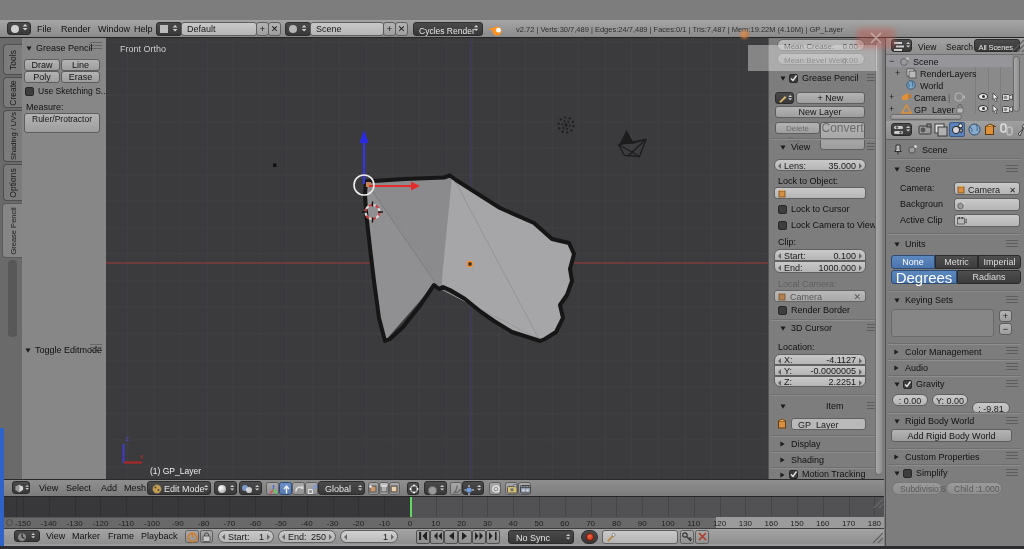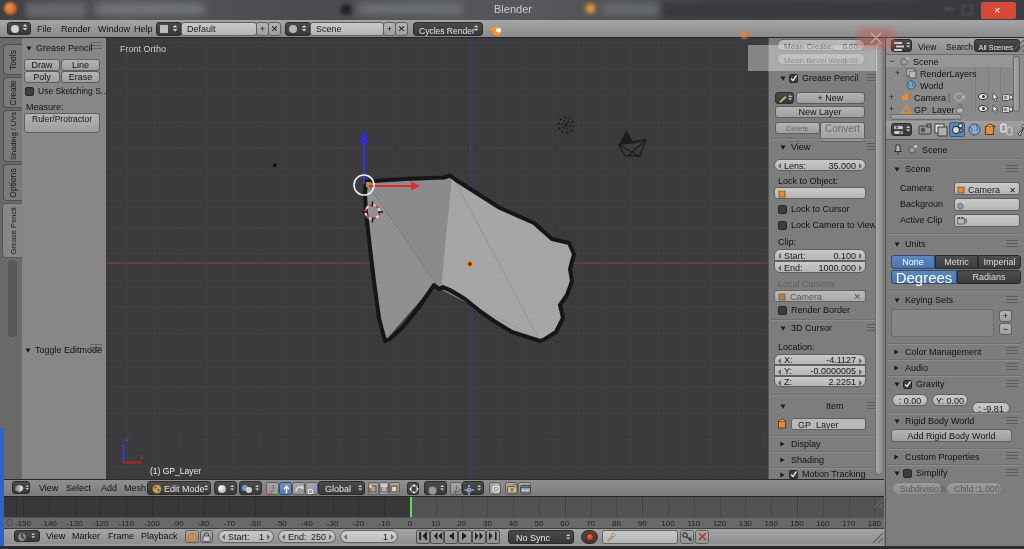--- a/index.html
+++ b/index.html
@@ -35,37 +35,20 @@
 .oleye:after{content:"";position:absolute;left:2.5px;top:1px;width:3px;height:3px;border-radius:50%;background:#333;}
 .ptab{position:absolute;width:15px;height:15px;}
 .hbtn{position:absolute;top:1.5px;height:13px;border-radius:2.5px;background:linear-gradient(#a8a8a8,#929292);border:1px solid #5e5e5e;box-sizing:border-box;}
 .tlnum{position:absolute;top:0.5px;width:30px;margin-left:-15px;text-align:center;color:#202020;font-size:8px;}
 .pbtn{position:absolute;top:2.5px;width:12px;height:12px;border-radius:2px;background:linear-gradient(#a2a2a2,#8e8e8e);border:1px solid #4e4e4e;box-sizing:border-box;color:#222;font-size:7px;text-align:center;line-height:10px;}
 </style>
 </head>
 <body>
 <div id="scene">
 
-<div class="abs" id="titlebar" style="left:0;top:0;width:1024px;height:20px;background:#46474a;overflow:hidden;">
-  <div class="abs" style="left:0;top:0;width:1024px;height:20px;background:linear-gradient(90deg,#3f4043 0%,#4a4b4e 8%,#55565a 12%,#4a4b4e 30%,#515256 40%,#57585c 52%,#4d4e51 62%,#47484b 75%,#525356 84%,#3c3d40 92%,#3c3d40 100%);"></div>
-  <div class="abs" style="left:4px;top:2px;width:13px;height:13px;border-radius:7px;background:radial-gradient(circle at 40% 40%,#f09a4a,#a83c20);filter:blur(1px);"></div>
-  <div class="abs" style="left:26px;top:2px;width:60px;height:16px;background:#64666a;filter:blur(3px);"></div>
-  <div class="abs" style="left:95px;top:4px;width:110px;height:10px;background:#777a7e;filter:blur(4px);border-radius:4px;"></div>
-  <div class="abs" style="left:340px;top:4px;width:12px;height:11px;background:#222;filter:blur(2px);border-radius:6px;"></div>
-  <div class="abs" style="left:358px;top:4px;width:105px;height:10px;background:#73767a;filter:blur(4px);border-radius:4px;"></div>
-  <div class="abs" style="left:585px;top:3px;width:11px;height:11px;background:radial-gradient(circle,#e8b24a,#b06a28);filter:blur(2px);border-radius:6px;"></div>
-  <div class="abs" style="left:602px;top:4px;width:100px;height:10px;background:#6d7074;filter:blur(4px);border-radius:4px;"></div>
-  <div class="abs" style="left:660px;top:0;width:320px;height:20px;background:#393a3d;filter:blur(3px);"></div>
-  <div class="abs" style="left:494px;top:3px;color:#c9cacc;font-size:11px;">Blender</div>
-  <div class="abs" style="left:944px;top:8px;width:10px;height:2px;background:#777;opacity:0.5;filter:blur(1px);"></div>
-  <div class="abs" style="left:962px;top:5px;width:9px;height:8px;border:1px solid #777;opacity:0.5;filter:blur(1px);"></div>
-  <div class="abs" style="left:981px;top:2px;width:35px;height:17px;background:#d64937;border-radius:2px;">
-     <div class="abs" style="left:13px;top:4px;width:9px;height:9px;color:#fff;font-size:11px;line-height:9px;">×</div>
-  </div>
-</div>
 
 <div class="abs" id="infobar" style="left:0;top:20px;width:1024px;height:18px;background:linear-gradient(#a5a5a5,#8b8b8b);border-bottom:1px solid #262626;box-sizing:border-box;">
   <div class="dd" style="left:7px;top:2px;width:24px;height:13px;"></div>
   <div class="abs" style="left:11px;top:5px;width:8px;height:8px;border-radius:4px;background:#cfcfcf;"></div>
   <div class="updn" style="left:22px;top:4px;transform:scale(0.8);"></div>
   <div class="lbl" style="left:37px;top:4px;">File</div>
   <div class="lbl" style="left:61px;top:4px;">Render</div>
   <div class="lbl" style="left:98px;top:4px;">Window</div>
   <div class="lbl" style="left:134px;top:4px;">Help</div>
 
@@ -90,20 +73,21 @@
   <div class="dd" style="left:413px;top:2px;width:70px;height:14px;">
         <span style="position:absolute;left:5px;top:2.5px;font-size:8.5px;">Cycles Render</span>
       </div>
   <div class="updn" style="left:473px;top:5px;transform:scale(0.75);"></div>
 
   <div class="abs" style="left:488px;top:3px;width:15px;height:11px;"><svg width="15" height="11">
           <circle cx="9" cy="5" r="4.5" fill="#ff9321"></circle>
           <circle cx="10.5" cy="4.2" r="2.4" fill="#fff"></circle>
           <path d="M0 3 L8 1 L6 5 Z" fill="#ff9321"></path>
         </svg></div>
+  <div class="lbl" style="left:516px;top:5px;color:#2e2e2e;font-size:7.5px;">v2.72 | Verts:30/7,489 | Edges:24/7,489 | Faces:0/1 | Tris:7,487 | Mem:19.22M (4.10M) | GP_Layer</div>
 </div>
 
 <div class="abs" id="viewport" style="left:106px;top:38px;width:662px;height:441px;background:#3b3b3d;overflow:hidden;">
   <div class="abs" style="left:0;top:0;width:662px;height:441px;background-image:repeating-linear-gradient(90deg,#434347 0,#434347 1px,transparent 1px,transparent 26.55px),repeating-linear-gradient(180deg,#434347 0,#434347 1px,transparent 1px,transparent 26.55px);background-position:20.8px 3.4px;opacity:0.7;"></div>
 
   <div class="abs" style="left:0;top:224px;width:662px;height:1.5px;background:#6e3a3a;"></div>
   <div class="abs" style="left:363.5px;top:0;width:1.5px;height:441px;background:#3d3d68;"></div>
   <svg class="abs" style="left:0;top:0;" width="662" height="441" viewBox="106 37 662 441">
 
     <g stroke-linejoin="round" stroke-linecap="round">
@@ -216,21 +200,21 @@
   <div class="dd" style="left:6px;top:54px;width:19px;height:12px;">
         <svg width="10" height="9" style="position:absolute;left:2px;top:1px;">
           <path d="M1 8 L7 2 L8.5 3.5 L2.5 9" fill="#d8b46a"></path>
           <path d="M1 8 L1.5 9.5 L3 9" fill="#333"></path>
         </svg>
       </div>
   <div class="updn" style="left:18px;top:57px;transform:scale(0.65);"></div>
   <div class="btn" style="left:27px;top:54px;width:69px;height:12px;line-height:11px;">+ New</div>
   <div class="btn" style="left:6px;top:68px;width:90px;height:12px;line-height:11px;">New Layer</div>
   <div class="btn" style="left:6px;top:84px;width:45px;height:12px;line-height:11px;color:#6a6a6a;font-size:8px;">Delete Fra...</div>
-  <div class="btn" style="left:51px;top:84px;width:45px;height:20px;line-height:11px;color:#6a6a6a;font-size:10px;">Convert</div>
+  <div class="btn" style="left:51px;top:84px;width:45px;height:28px;line-height:11px;color:#6a6a6a;font-size:12px;">Convert</div>
   <div class="sep" style="left:2px;top:100px;width:110px;"></div>
 
   <div class="trid" style="left:11px;top:107px;transform:scale(0.85);"></div>
   <div class="lbl" style="left:22px;top:104px;">View</div>
   <div class="grip" style="left:98px;top:108px;"></div>
   <div class="pill" style="left:5px;top:121px;width:92px;height:12px;">
         <span class="lab">Lens:</span>
         <span class="val">35.000</span>
         <div class="larr" style="left:3px;top:3px;"></div>
         <div class="rarr" style="right:3px;top:3px;"></div>
@@ -685,21 +669,21 @@
           <circle cx="7.5" cy="6.3" r="1.4" fill="#ccc"></circle>
         </svg>
       </div>
 </div>
 
 <div class="abs" id="timeline" style="left:0;top:497px;width:884px;height:49px;background:#9b9b9b;overflow:hidden;">
   <div class="abs" style="left:0;top:0;width:412px;height:20px;background:#38383a;"></div>
   <div class="abs" style="left:412px;top:0;width:472px;height:20px;background:#525254;"></div>
   <div class="abs" style="left:0;top:0;width:884px;height:20px;background-image:repeating-linear-gradient(90deg,rgba(0,0,0,0.14) 0,rgba(0,0,0,0.14) 1px,transparent 1px,transparent 25.8px);background-position:23px 0;"></div>
   <div class="abs" style="left:410px;top:0;width:2px;height:20px;background:#62d862;"></div>
-  <div class="abs" style="left:0;top:20px;width:884px;height:11px;background:#696969;border-top:1px solid #555;box-sizing:border-box;">
+  <div class="abs" style="left:0;top:20px;width:716px;height:11px;background:#696969;border-top:1px solid #555;box-sizing:border-box;">
   <span class="tlnum" style="left:23.0px;">-150</span>
         <span class="tlnum" style="left:48.8px;">-140</span>
         <span class="tlnum" style="left:74.6px;">-130</span>
         <span class="tlnum" style="left:100.4px;">-120</span>
         <span class="tlnum" style="left:126.2px;">-110</span>
         <span class="tlnum" style="left:152.0px;">-100</span>
         <span class="tlnum" style="left:177.8px;">-90</span>
         <span class="tlnum" style="left:203.6px;">-80</span>
         <span class="tlnum" style="left:229.4px;">-70</span>
         <span class="tlnum" style="left:255.2px;">-60</span>

